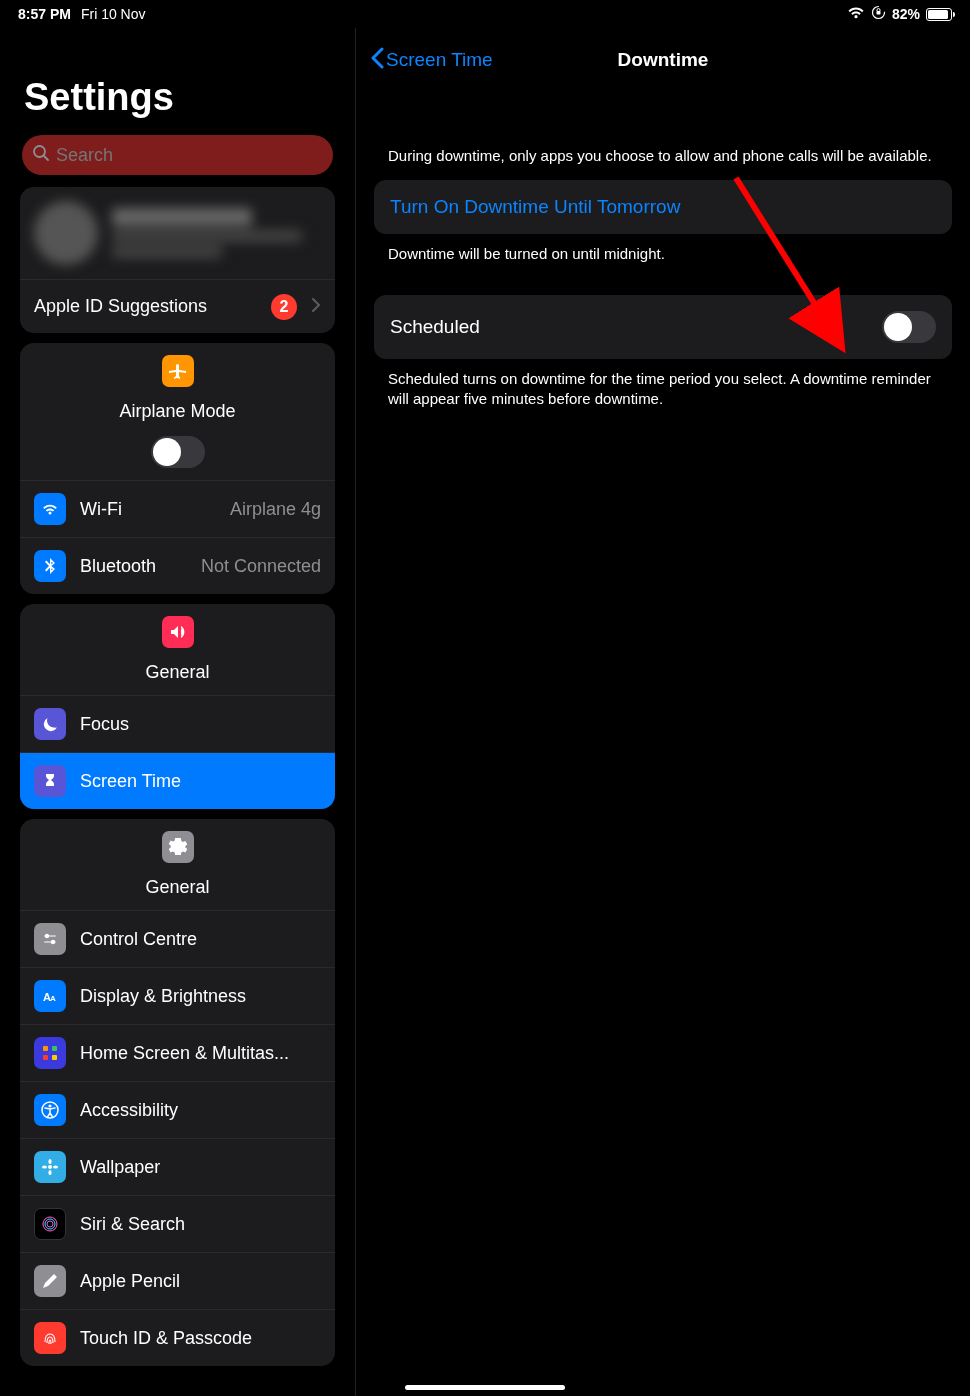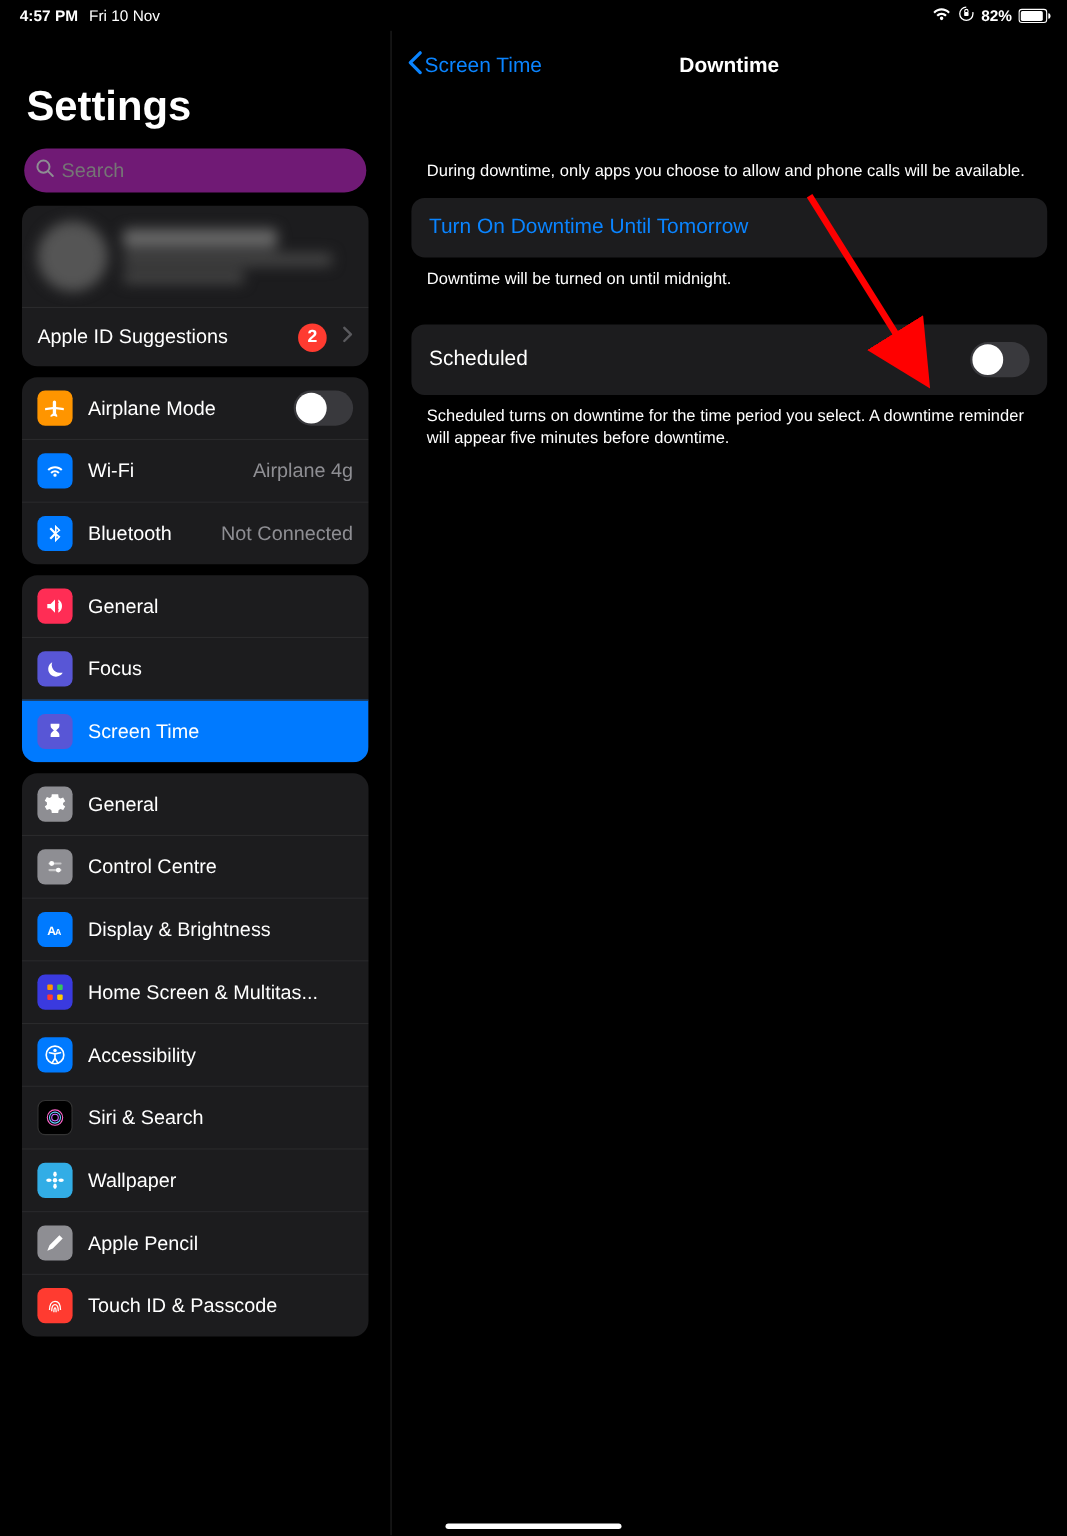--- a/index.html
+++ b/index.html
@@ -13,33 +13,33 @@
   .battery-shell::after { content:""; position:absolute; right:-4px; top:3px; width:2.5px; height:5px; background:#fff; border-radius:0 2px 2px 0; }
   .battery-fill { height: 9px; background:#fff; border-radius:1.5px; margin-left:1px; }
 
   
   .split { display:flex; height: calc(100% - 28px); }
   .sidebar { width: 356px; border-right: 1px solid #222; padding: 0 0 0 0; overflow:hidden; }
   .detail  { flex:1; padding: 0; position:relative; }
 
   
   .settings-title { font-size: 38px; font-weight: 700; padding: 48px 24px 16px 24px; }
-  .search-wrap { margin: 0 22px 12px 22px; background:#701a75; border-radius:20px; display:flex; align-items:center; height:40px; padding:0 10px; }
+  .search-wrap { margin: 0 22px 12px 22px; background:#7f1d1d; border-radius:20px; display:flex; align-items:center; height:40px; padding:0 10px; }
   .search-wrap input { background:transparent; border:none; outline:none; color:#8e8e93; font-size:18px; flex:1; margin-left:6px; }
 
   .card { margin: 10px 20px; background:#1c1c1e; border-radius:14px; overflow:hidden; }
   .profile { display:flex; align-items:center; padding:14px 14px; gap:14px; filter: blur(6px); }
   .avatar { width:64px; height:64px; border-radius:50%; background:#555; }
   .profile-lines { display:flex; flex-direction:column; gap:4px; }
   .pl1 { width:140px; height:18px; background:#666; border-radius:4px; }
   .pl2 { width:190px; height:12px; background:#444; border-radius:4px; }
   .pl3 { width:110px; height:12px; background:#444; border-radius:4px; }
 
   .row { display:flex; align-items:center; padding: 12px 14px; gap:14px; border-top:1px solid #2a2a2c; min-height:54px; }
-  .card .row:first-child { border-top:none; }
+  .card .row:first-child { border-top:none;flex-direction:column; }
   .row.active { background:#007aff; }
   .row .icon-box { width:32px; height:32px; border-radius:7px; display:flex; align-items:center; justify-content:center; flex-shrink:0; }
   .row .label { font-size:18px; flex:1; color:#fff; white-space:nowrap; overflow:hidden; text-overflow:ellipsis; }
   .row .value { font-size:18px; color:#8e8e93; }
   .row .chev { color:#5a5a5e; }
   .badge-red { background:#ff3b30; color:#fff; border-radius:50%; width:26px; height:26px; display:flex; align-items:center; justify-content:center; font-size:16px; font-weight:600; }
 
   .toggle { width:54px; height:32px; border-radius:16px; background:#39393d; position:relative; }
   .toggle .knob { width:28px; height:28px; border-radius:50%; background:#fff; position:absolute; top:2px; left:2px; }
 
@@ -60,21 +60,21 @@
   
   .arrow { position:absolute; pointer-events:none; }
 
   .home-indicator { position:absolute; bottom:6px; left:50%; transform:translateX(-50%); width:160px; height:5px; background:#fff; border-radius:3px; }
 </style>
 </head>
 <body>
 
 <div class="status-bar">
   <div class="status-left">
-    <span>4:57 PM</span>
+    <span>8:57 PM</span>
     <span style="font-weight:500">Fri 10 Nov</span>
   </div>
   <div class="status-right">
     <span>
       <svg width="18" height="13" viewBox="0 0 18 13">
           <path fill="#fff" d="M9 12.3a1.6 1.6 0 1 0 0-3.2 1.6 1.6 0 0 0 0 3.2zM4.3 7.6l1.4 1.4C6.6 8.1 7.8 7.6 9 7.6s2.4.5 3.3 1.4l1.4-1.4C12.3 6.2 10.7 5.6 9 5.6S5.7 6.2 4.3 7.6zM1.5 4.8l1.4 1.4C4.6 4.5 6.7 3.6 9 3.6s4.4.9 6.1 2.6l1.4-1.4C14.4 2.7 11.8 1.6 9 1.6S3.6 2.7 1.5 4.8z"></path>
         </svg>
     </span>
     <span>
       <svg width="15" height="15" viewBox="0 0 15 15">
@@ -228,42 +228,42 @@
         <span class="icon-box bg-blue">
           <svg width="20" height="20" viewBox="0 0 20 20">
               <circle cx="10" cy="10" r="8" fill="none" stroke="#fff" stroke-width="1.5"></circle>
               <circle cx="10" cy="6" r="1.6" fill="#fff"></circle>
               <path d="M5 8l5 1 5-1M10 9v4m0 0l-2.5 4M10 13l2.5 4" stroke="#fff" stroke-width="1.5" stroke-linecap="round" fill="none"></path>
             </svg>
         </span>
         <span class="label">Accessibility</span>
       </div>
       <div class="row">
-        <span class="icon-box bg-black" style="border:1px solid #333">
-          <svg width="20" height="20" viewBox="0 0 20 20">
-              <circle cx="10" cy="10" r="7" fill="none" stroke="#ff66cc" stroke-width="1"></circle>
-              <circle cx="10" cy="10" r="5" fill="none" stroke="#66ccff" stroke-width="1"></circle>
-              <circle cx="10" cy="10" r="3" fill="none" stroke="#cc66ff" stroke-width="1"></circle>
-            </svg>
-        </span>
-        <span class="label">Siri &amp; Search</span>
-      </div>
-      <div class="row">
         <span class="icon-box bg-cyan">
           <svg width="20" height="20" viewBox="0 0 20 20">
               <circle cx="10" cy="10" r="2" fill="#fff"></circle>
               <g fill="#fff">
                 <ellipse cx="10" cy="4.5" rx="1.6" ry="2.5"></ellipse>
                 <ellipse cx="10" cy="15.5" rx="1.6" ry="2.5"></ellipse>
                 <ellipse cx="4.5" cy="10" rx="2.5" ry="1.6"></ellipse>
                 <ellipse cx="15.5" cy="10" rx="2.5" ry="1.6"></ellipse>
               </g>
             </svg>
         </span>
         <span class="label">Wallpaper</span>
+      </div>
+      <div class="row">
+        <span class="icon-box bg-black" style="border:1px solid #333">
+          <svg width="20" height="20" viewBox="0 0 20 20">
+              <circle cx="10" cy="10" r="7" fill="none" stroke="#ff66cc" stroke-width="1"></circle>
+              <circle cx="10" cy="10" r="5" fill="none" stroke="#66ccff" stroke-width="1"></circle>
+              <circle cx="10" cy="10" r="3" fill="none" stroke="#cc66ff" stroke-width="1"></circle>
+            </svg>
+        </span>
+        <span class="label">Siri &amp; Search</span>
       </div>
       <div class="row">
         <span class="icon-box bg-gray">
           <svg width="20" height="20" viewBox="0 0 20 20">
               <path fill="#fff" d="M3 17l2-5L14 3l3 3-9 9-5 2zm2.5-4.5l2 2"></path>
             </svg>
         </span>
         <span class="label">Apple Pencil</span>
       </div>
       <div class="row">

